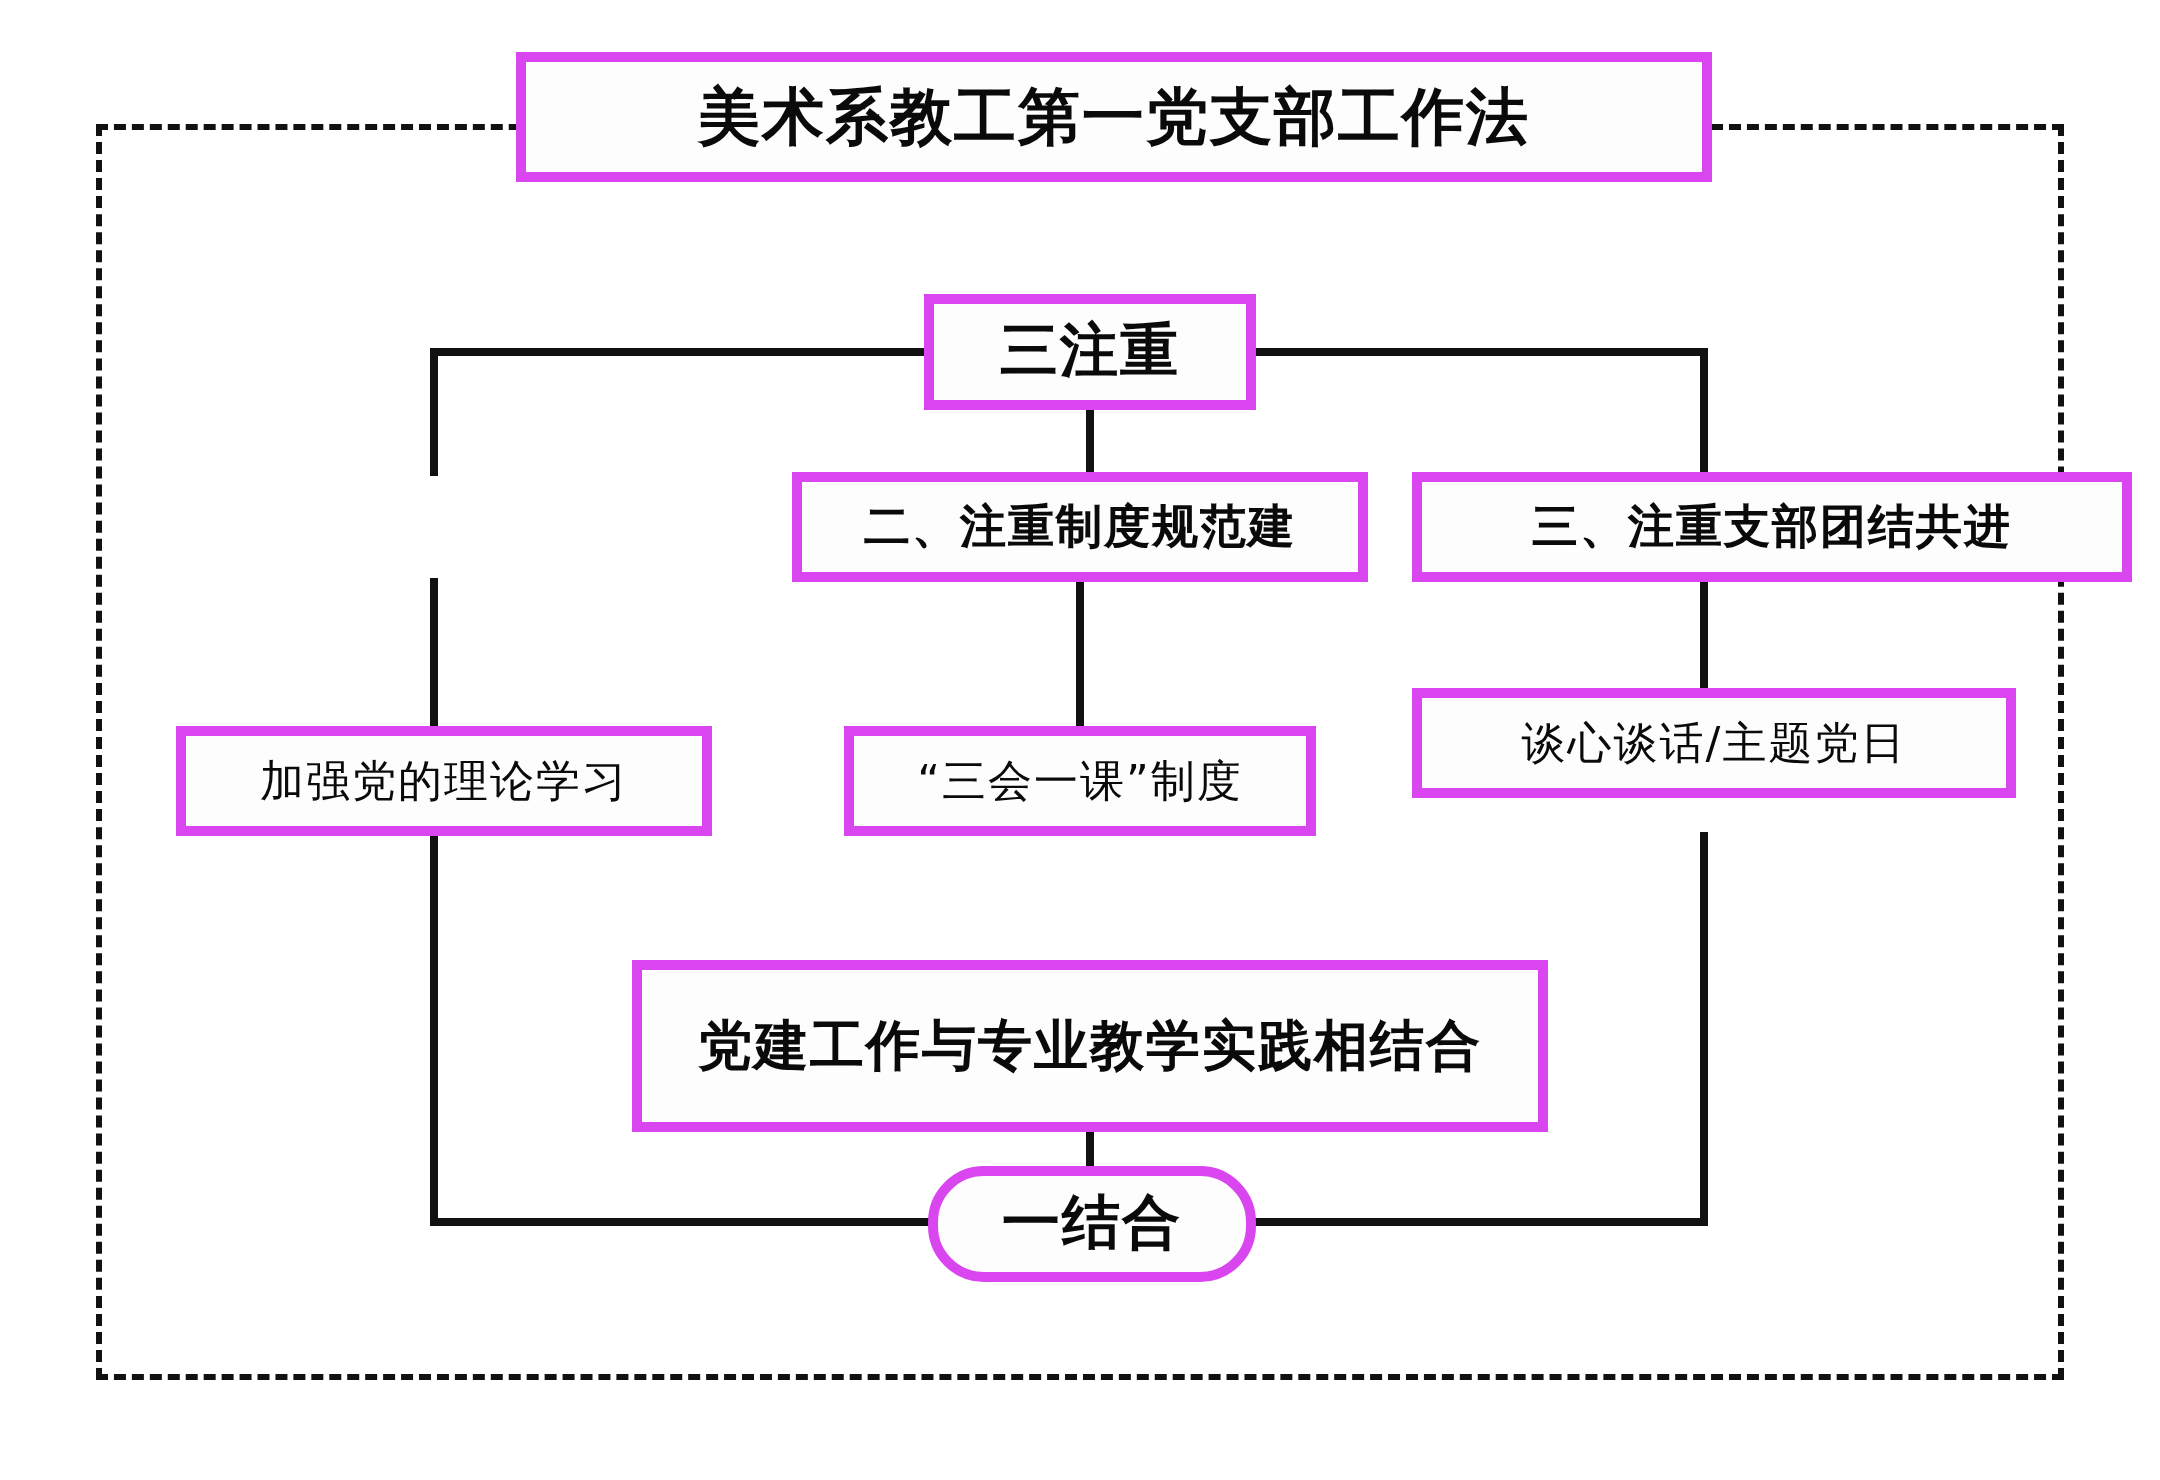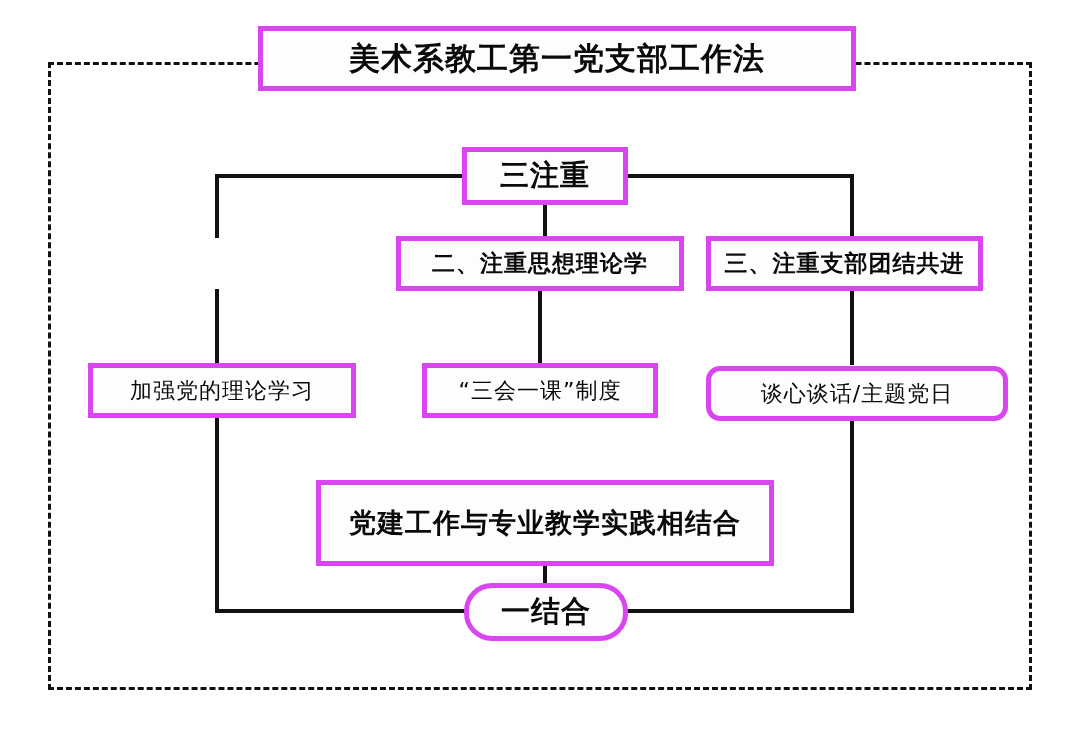--- a/index.html
+++ b/index.html
@@ -71,21 +71,21 @@
     left: 396px;
     top: 236px;
     width: 288px;
     height: 55px;
     font-size: 23px;
     font-weight: bold;
   }
   .node-cat3 {
     left: 706px;
     top: 236px;
-    width: 277px;
+    width: 360px;
     height: 55px;
     font-size: 23px;
     font-weight: bold;
   }
   .node-sub1 {
     left: 88px;
     top: 363px;
     width: 268px;
     height: 55px;
     font-size: 22px;
@@ -94,26 +94,25 @@
   .node-sub2 {
     left: 422px;
     top: 363px;
     width: 236px;
     height: 55px;
     font-size: 22px;
     font-weight: normal;
   }
   .node-sub3 {
     left: 706px;
-    top: 366px;
+    top: 344px;
     width: 302px;
     height: 55px;
     font-size: 22px;
     font-weight: normal;
-    border-radius: 14px;
   }
   .node-combine {
     left: 316px;
     top: 480px;
     width: 458px;
     height: 86px;
     font-size: 27px;
     font-weight: bold;
   }
   .node-yijiehe {
@@ -178,21 +177,21 @@
 
   <div class="node node-title">
     <span>美术系教工第一党支部工作法</span>
   </div>
 
   <div class="node node-sanzhuzhong">
     <span>三注重</span>
   </div>
 
   <div class="node node-cat2">
-    <span>二、注重思想理论学</span>
+    <span>二、注重制度规范建</span>
   </div>
   <div class="node node-cat3">
     <span>三、注重支部团结共进</span>
   </div>
 
   <div class="node node-sub1">
     <span>加强党的理论学习</span>
   </div>
   <div class="node node-sub2">
     <span>“三会一课”制度</span>

